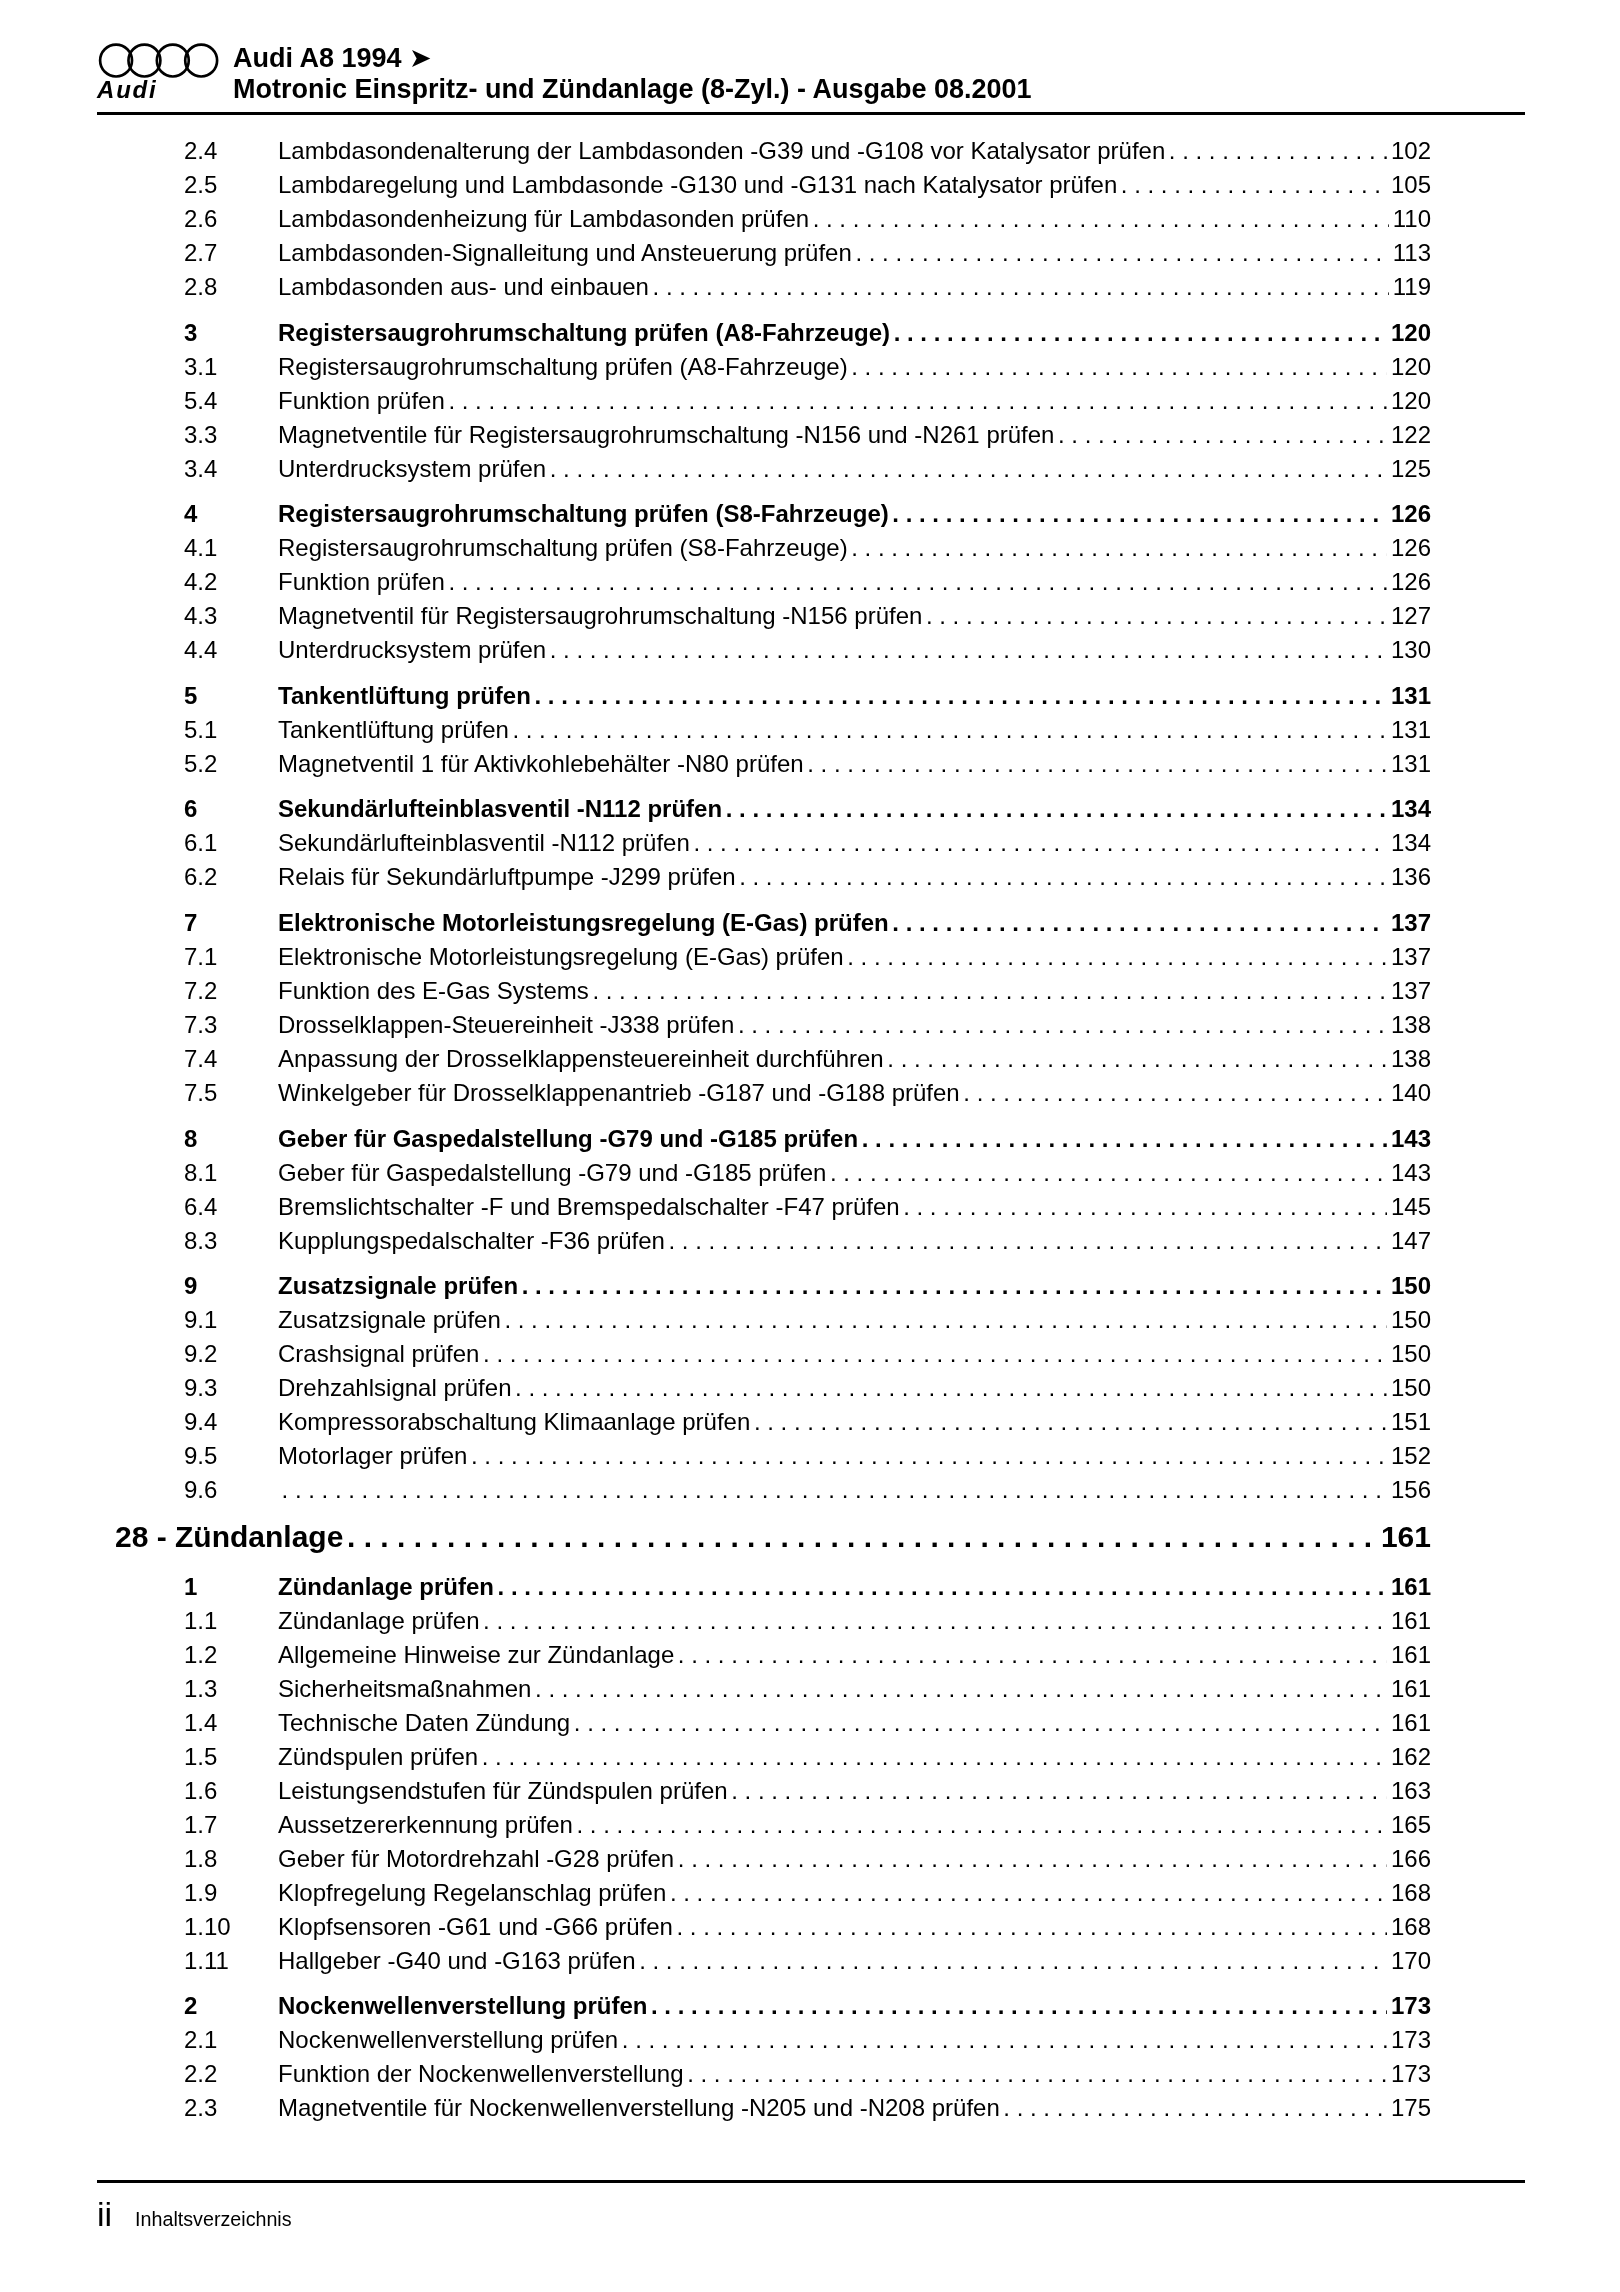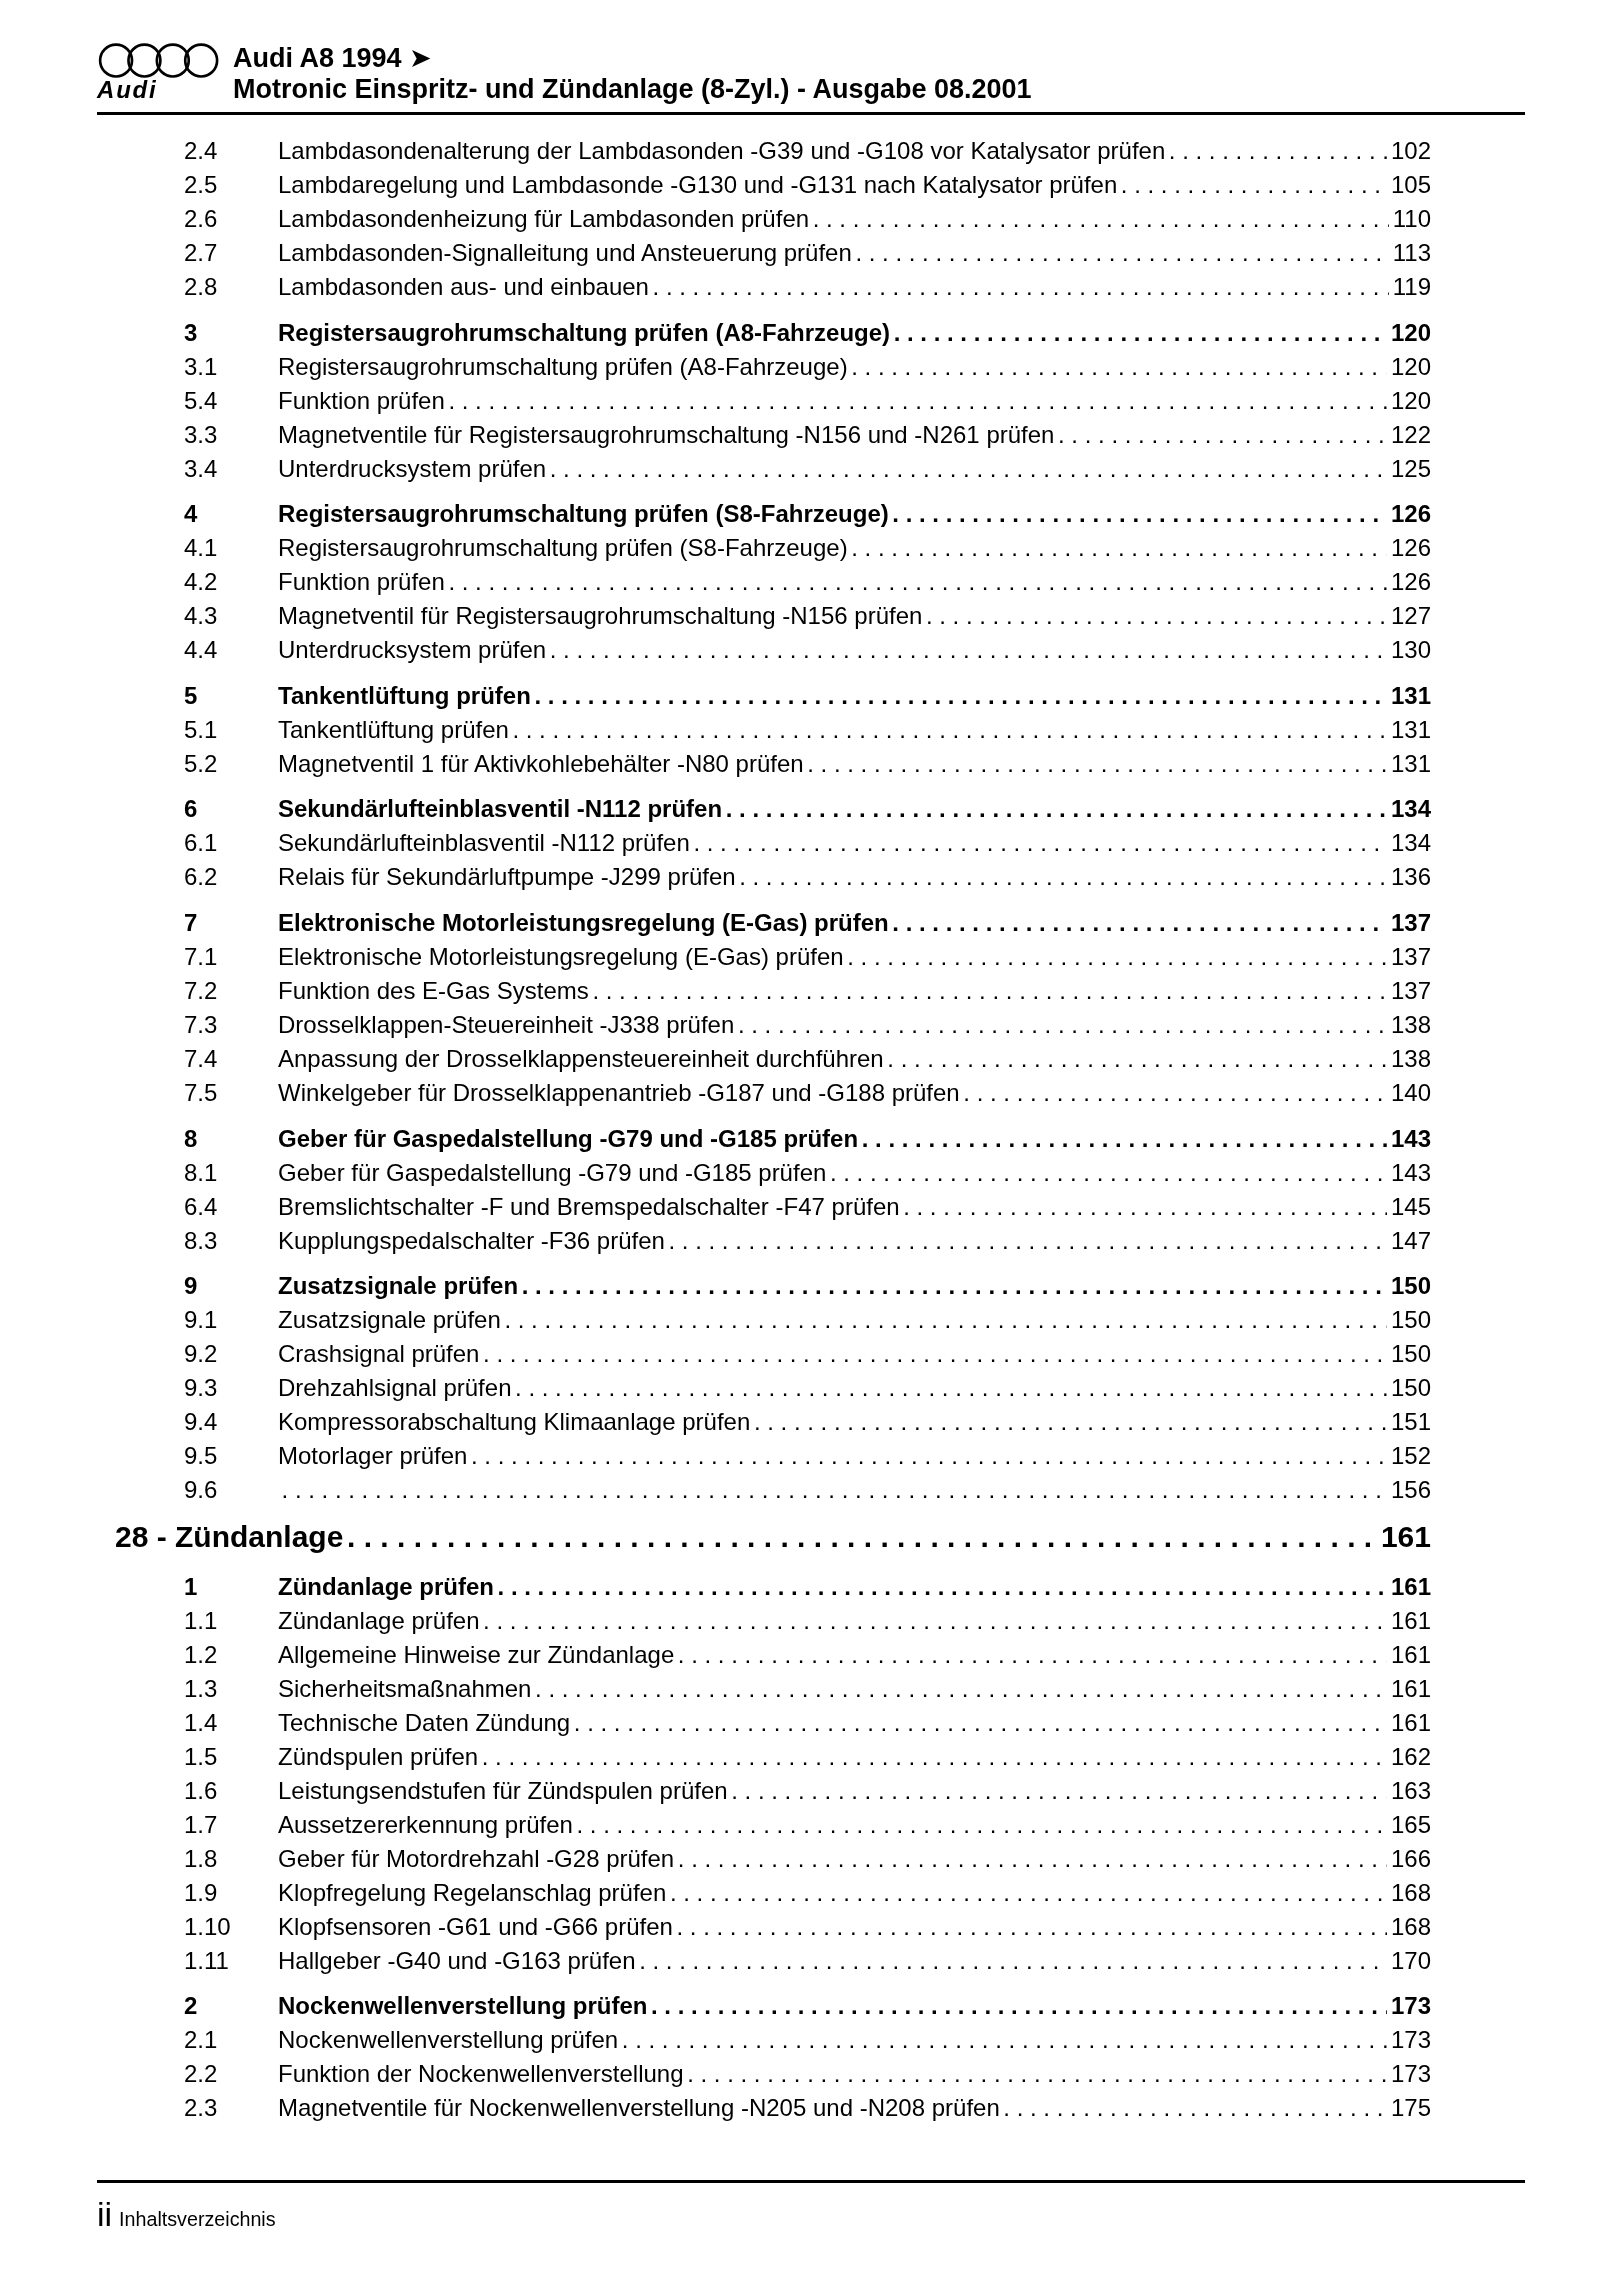--- a/index.html
+++ b/index.html
@@ -79,21 +79,21 @@
 
   
   .footer {
     position: absolute;
     left: 97px;
     width: 1428px;
     top: 2180px;
     border-top: 3.6px solid #000;
     padding-top: 14.3px;
   }
-  .footer-inner { display: flex; align-items: baseline; gap: 7px; }
+  .footer-inner { display: flex; align-items: baseline; gap: 23px; }
   .footer .roman { font-size: 34px; line-height: 34px; }
   .footer .label { font-size: 19.7px; }
 </style>
 </head>
 <body>
 
 <div class="page">
 
   <header class="header">
     <div class="logo">

